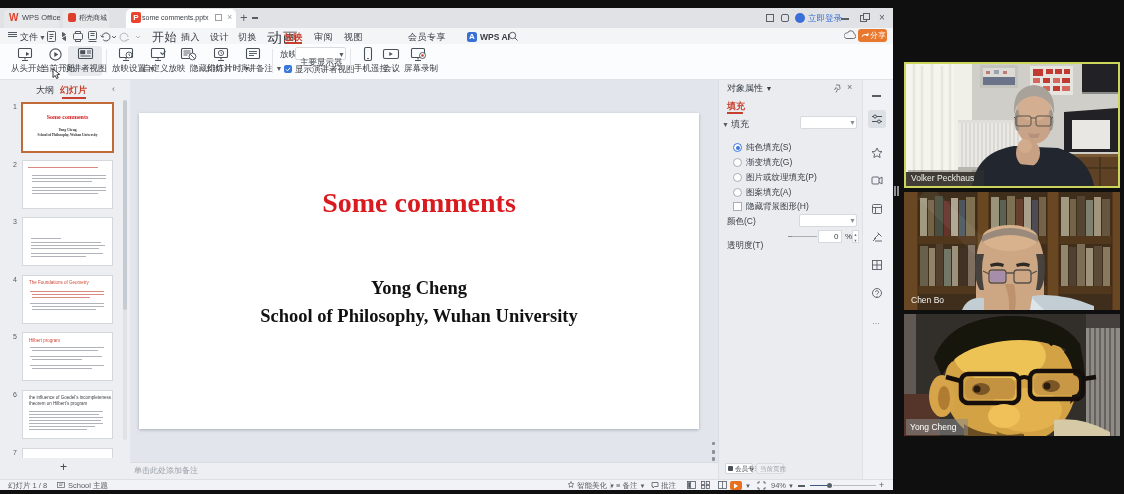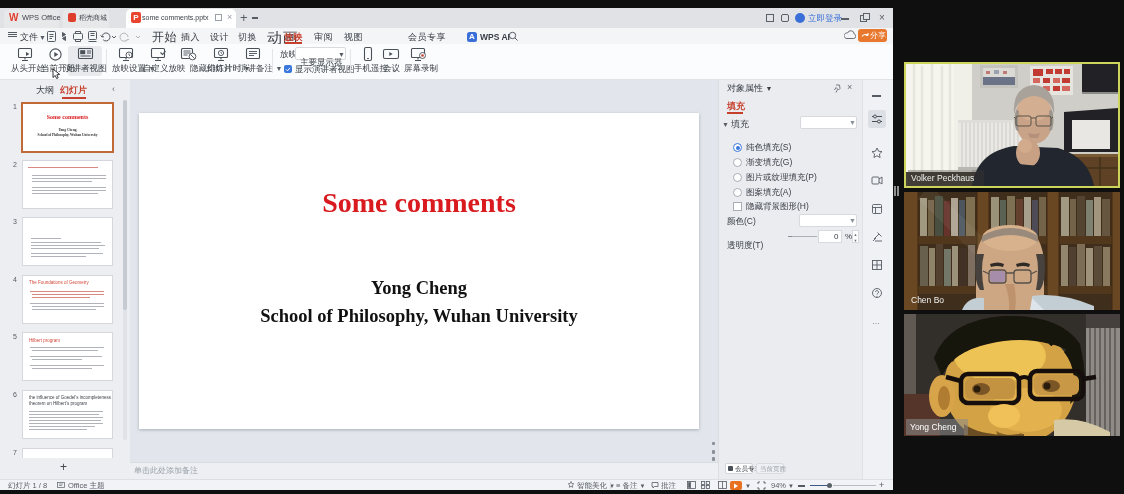--- a/index.html
+++ b/index.html
@@ -341,21 +341,21 @@
   <div class="abs" style="left:728px;top:466px;width:5px;height:5px;background:#4a5058;border-radius:1px;"></div>
   <div class="abs" style="left:735px;top:466px;font-size:6.5px;color:#3b4047;line-height:6.5px;">会员专享</div>
   <div class="abs" style="left:756px;top:463px;width:28px;height:11px;background:#eef0f3;border:1px solid #d8dbdf;border-radius:2px;"></div>
   <div class="abs" style="left:760px;top:466px;font-size:6.5px;color:#9aa0a8;line-height:6.5px;">当前页面</div>
   <div class="abs" id="status" style="left:0px;top:479px;width:893px;height:11px;background:#f2f3f6;border-top:1px solid #dddfe3;"></div>
   <div class="abs" style="left:8px;top:482px;font-size:7.5px;color:#565c64;line-height:8px;">幻灯片 1 / 8</div>
   <svg class="abs" style="left:57px;top:481px;" width="8" height="8" viewBox="0 0 8 8">
       <rect x="0.5" y="1.5" width="7" height="5" fill="none" stroke="#6a7077" stroke-width="0.8"></rect>
       <path d="M2 3h4M2 4.5h3" stroke="#6a7077" stroke-width="0.7"></path>
     </svg>
-  <div class="abs" style="left:68px;top:482px;font-size:7.5px;color:#565c64;line-height:8px;">Office 主题</div>
+  <div class="abs" style="left:68px;top:482px;font-size:7.5px;color:#565c64;line-height:8px;">School 主题</div>
   <svg class="abs" style="left:567px;top:481px;" width="8" height="8" viewBox="0 0 8 8">
       <path d="M4 0.5l.8 2 2 .3-1.5 1.4.4 2.1L4 5.3 2.3 6.3l.4-2.1L1.2 2.8l2-.3z" fill="none" stroke="#565c64" stroke-width="0.7"></path>
     </svg>
   <div class="abs" style="left:577px;top:482px;font-size:7.5px;color:#565c64;line-height:8px;">智能美化 <span style="font-size:6px;">▼</span></div>
   <div class="abs" style="left:610px;top:482px;width:1px;height:7px;background:#d4d7db;"></div>
   <div class="abs" style="left:616px;top:482px;font-size:7.5px;color:#565c64;line-height:8px;">≡ 备注 <span style="font-size:6px;">▼</span></div>
   <svg class="abs" style="left:651px;top:481px;" width="8" height="8" viewBox="0 0 8 8">
       <path d="M1 1.5h6v4H3.5L2 7V5.5H1z" fill="none" stroke="#565c64" stroke-width="0.8"></path>
     </svg>
   <div class="abs" style="left:661px;top:482px;font-size:7.5px;color:#565c64;line-height:8px;">批注</div>

